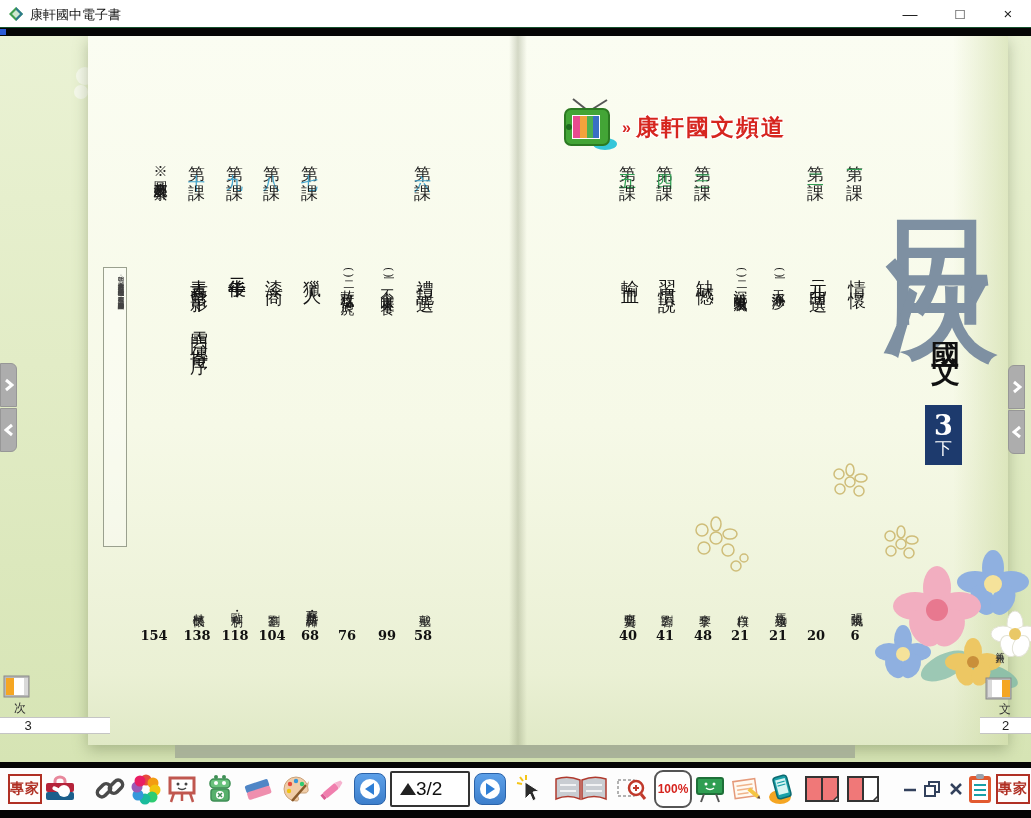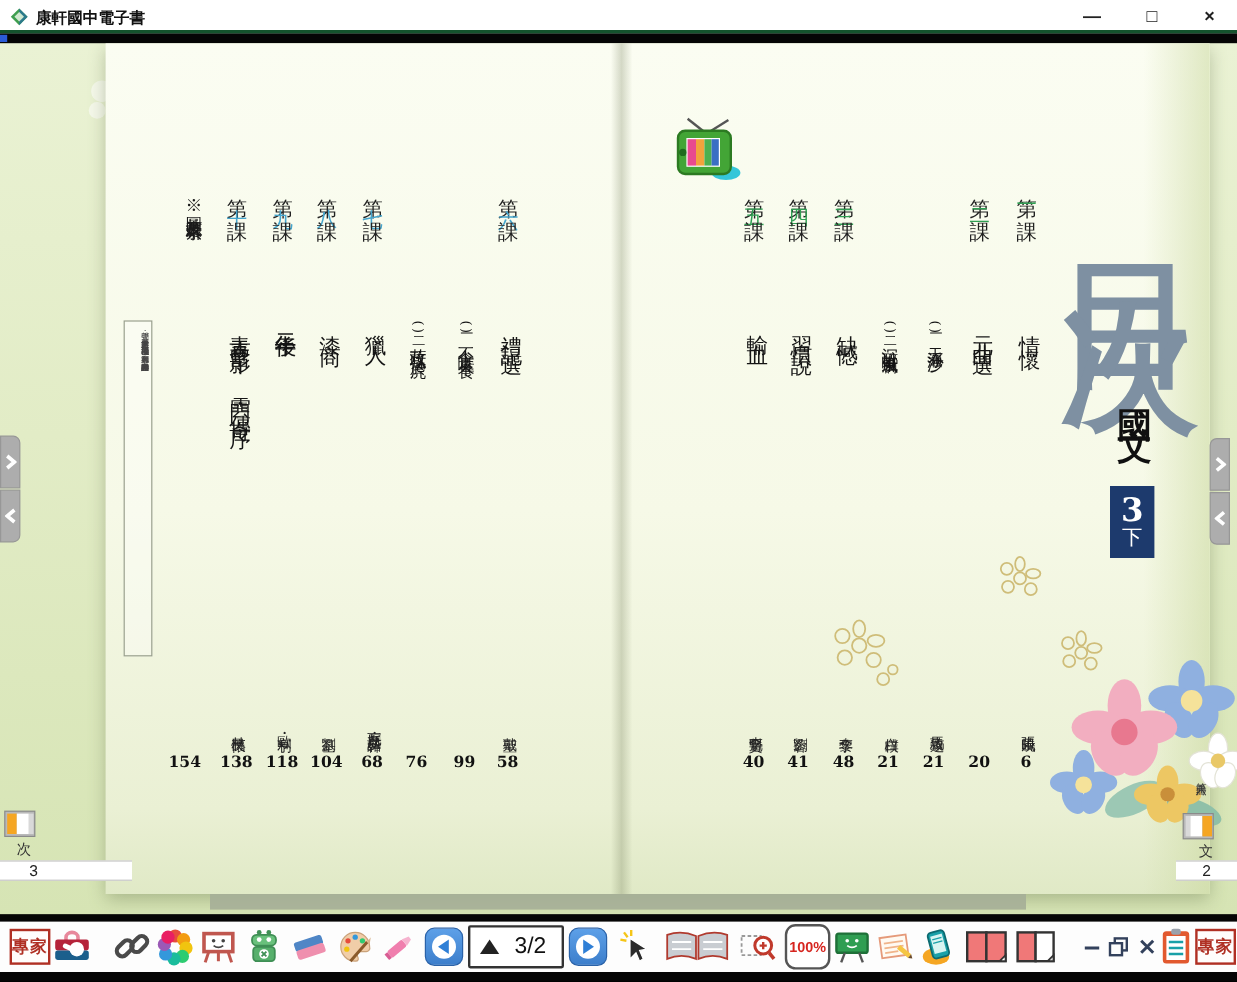--- a/index.html
+++ b/index.html
@@ -2,21 +2,21 @@
 <html><head>
 <meta charset="utf-8">
 <style>
   * { margin:0; padding:0; box-sizing:border-box; }
   html,body { width:1031px; height:818px; overflow:hidden; background:#000;
     font-family:"Liberation Sans", sans-serif; }
   #app { position:relative; width:1031px; height:818px; }
 
   
   #titlebar { position:absolute; top:0; left:0; width:1031px; height:28px; background:#fff;
-    border-bottom:3px solid #14532d;font-weight:bold; }
+    border-bottom:1px solid #14532d; }
   #app-icon { position:absolute; left:8px; top:6px; width:16px; height:16px; }
   #win-title { position:absolute; left:30px; top:6px; font-size:13px; color:#111; }
   .win-ctl { position:absolute; top:3px; width:30px; height:22px; text-align:center;
     font-size:15px; color:#222; line-height:22px; cursor:default; }
   #strip-top { position:absolute; top:28px; left:0; width:1031px; height:8px; background:#050505; }
   #blue-dot { position:absolute; top:29px; left:0; width:6px; height:6px; background:#2b5bd7; }
 
   
   #stage { position:absolute; top:36px; left:0; width:1031px; height:726px;
     background:linear-gradient(180deg,#eaf2d4 0%,#e2ecc6 45%,#d6e4b4 100%); overflow:hidden; }
@@ -116,21 +116,21 @@
     background:linear-gradient(180deg,#5da0e8,#3c7ecb); border:1px solid #2a62a8;
     display:flex; align-items:center; justify-content:center; cursor:pointer; }
   .nav-btn .disc { width:20px; height:20px; border-radius:50%; background:#fff;
     display:flex; align-items:center; justify-content:center; }
   .tri-l { width:0; height:0; border-style:solid; border-width:6px 9px 6px 0; border-color:transparent #2f7fd6 transparent transparent; margin-right:1px;}
   .tri-r { width:0; height:0; border-style:solid; border-width:6px 0 6px 9px; border-color:transparent transparent transparent #2f7fd6; margin-left:1px;}
   #page-box { position:absolute; left:390px; top:3px; width:80px; height:36px; background:#fff;
     border:2px solid #333; border-radius:2px; display:flex; align-items:center; cursor:text; }
   #page-up { width:0; height:0; border-style:solid; border-width:0 8px 12px 8px;
     border-color:transparent transparent #222 transparent; margin-left:8px; }
-  #page-ind { flex:1; text-align:center; font-size:19px; color:#111; }
+  #page-ind { flex:1; font-size:19px; color:#111; }
   #zoom-level { position:absolute; left:654px; top:2px; width:38px; height:38px; background:#fff;
     border:2px solid #555; border-radius:9px; display:flex; align-items:center; justify-content:center;
     color:#d6251f; font-weight:bold; font-size:12px; cursor:pointer; }
   .winglyph { position:absolute; top:11px; width:20px; height:20px; display:flex; align-items:center;
     justify-content:center; cursor:pointer; }
 </style>
 </head>
 <body>
 
 <div id="app">
@@ -256,20 +256,21 @@
       <line x1="28" y1="14" x2="44" y2="4" stroke="#555" stroke-width="2"></line>
       <ellipse cx="42" cy="48" rx="12" ry="6" fill="#35c6d9"></ellipse>
       <rect x="2" y="13" width="44" height="36" rx="6" fill="#43a536" stroke="#2c7a22" stroke-width="2"></rect>
       <rect x="9" y="19" width="28" height="24" fill="#ffffff"></rect>
       <rect x="10" y="20" width="7" height="22" fill="#e84a8f"></rect>
       <rect x="17" y="20" width="7" height="22" fill="#f2a33c"></rect>
       <rect x="24" y="20" width="6" height="22" fill="#4cb04f"></rect>
       <rect x="30" y="20" width="6" height="22" fill="#3a6fc4"></rect>
       <circle cx="6" cy="31" r="3" fill="#1e6b1e"></circle>
     </svg>
+    <div id="channel-text"><span class="chev">»</span><span>康軒國文頻道</span></div>
 
     <div id="calligraphy">目次</div>
     <div id="subject">國文</div>
     <div id="volume-box">
       <span class="vol-num">3</span>
       <span class="vol-suf">下</span>
     </div>
 
     <div class="vtext col llabel" style="left:844px"><span>第</span><span class="num-green">一</span><span>課</span></div>
     <div class="vtext col ltitle" style="left:845px;letter-spacing:11px">情懷</div>

